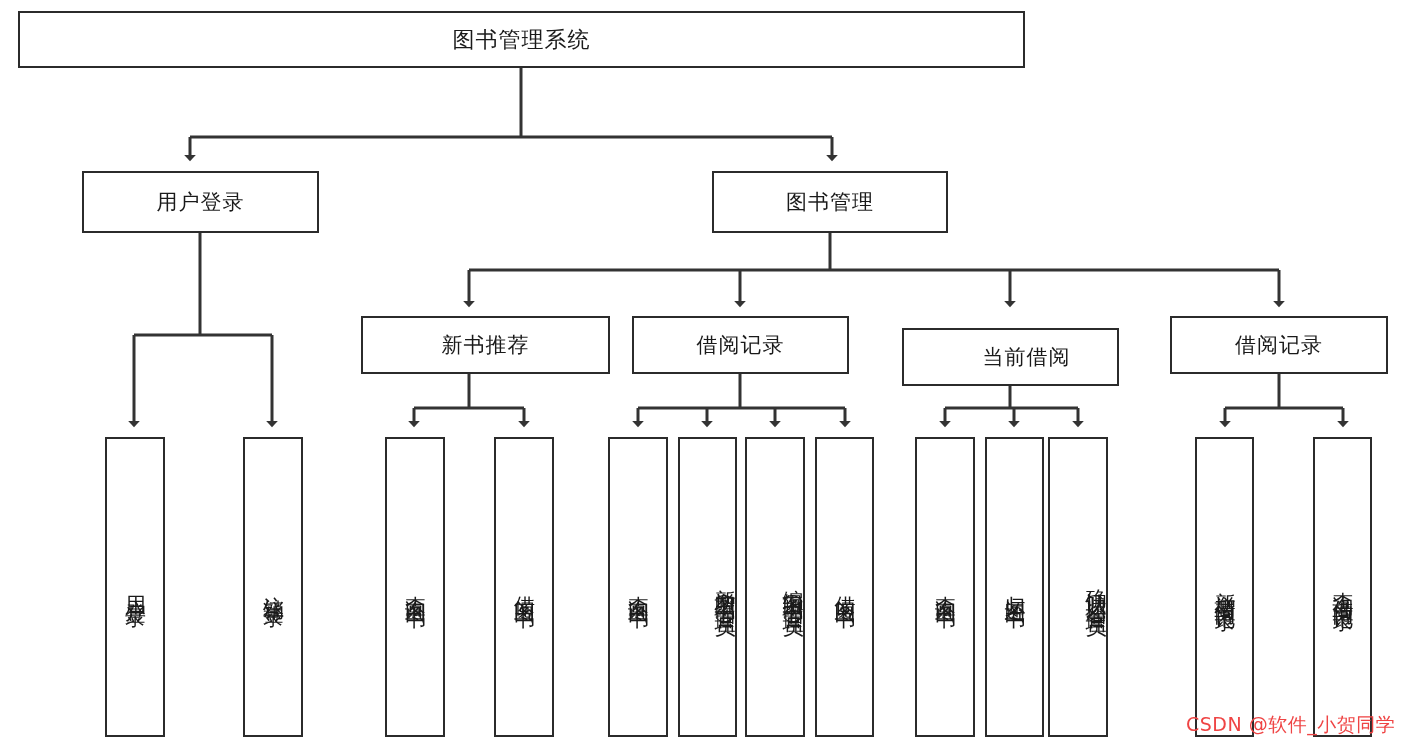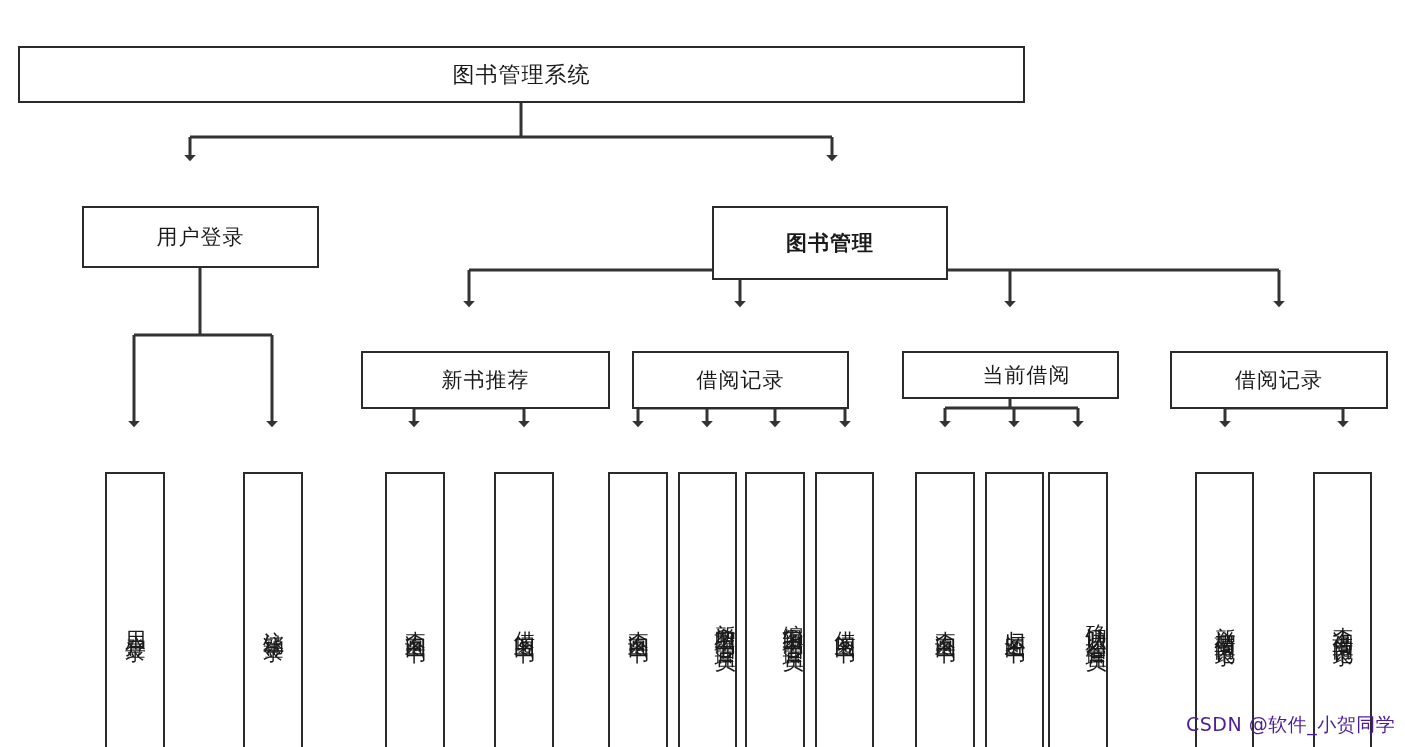--- a/index.html
+++ b/index.html
@@ -26,21 +26,20 @@
   }
   .node {
     position: absolute;
     box-sizing: border-box;
     background: #ffffff;
     border: 2px solid #2b2b2b;
     display: flex;
     align-items: center;
     justify-content: center;
     color: #1a1a1a;
-    margin-top: 35px;
   }
   .node-h {
     font-size: 21px;
     letter-spacing: 1px;
   }
   .node-root {
     font-size: 22px;
   }
   .node-v {
     writing-mode: vertical-rl;
@@ -54,21 +53,21 @@
   }
   .node-v.centered {
     align-items: center;
     padding-top: 0;
   }
   #watermark {
     position: absolute;
     left: 1186px;
     top: 712px;
     font-size: 19px;
-    color: #4c1d95;
+    color: #ef4444;
     white-space: nowrap;
     letter-spacing: 0.5px;
   }
 </style>
 </head>
 <body>
 
 <div id="diagram-canvas">
 
   <svg id="connector-layer" viewBox="0 0 1405 747" xmlns="http://www.w3.org/2000/svg">
@@ -130,27 +129,27 @@
       <path d="M1225,408 L1343,408"></path>
       <path d="M1225,408 L1225,424" marker-end="url(#arrow)"></path>
       <path d="M1343,408 L1343,424" marker-end="url(#arrow)"></path>
     </g>
   </svg>
 
   <div class="node node-h node-root" style="left:18px; top:11px; width:1007px; height:57px;">图书管理系统</div>
 
   <div class="node node-h" style="left:82px; top:171px; width:237px; height:62px;">用户登录</div>
 
-  <div class="node node-h" style="left:712px; top:171px; width:236px; height:74px;font-weight:bold;">图书管理</div>
+  <div class="node node-h" style="left:712px; top:171px; width:236px; height:62px;">图书管理</div>
 
   <div class="node node-h" style="left:361px; top:316px; width:249px; height:58px;">新书推荐</div>
 
   <div class="node node-h" style="left:632px; top:316px; width:217px; height:58px;">借阅记录</div>
 
-  <div class="node node-h" style="left:902px; top:316px; width:217px; height:48px;padding-left:32px;">当前借阅</div>
+  <div class="node node-h" style="left:902px; top:328px; width:217px; height:58px;padding-left:32px;">当前借阅</div>
 
   <div class="node node-h" style="left:1170px; top:316px; width:218px; height:58px;">借阅记录</div>
 
   <div class="node node-v centered" style="left:105px; top:437px; width:60px; height:300px;">用户登录</div>
 
   <div class="node node-v centered" style="left:243px; top:437px; width:60px; height:300px;">注销登录</div>
 
   <div class="node node-v centered" style="left:385px; top:437px; width:60px; height:300px;">查询图书</div>
 
   <div class="node node-v centered" style="left:494px; top:437px; width:60px; height:300px;">借阅图书</div>

